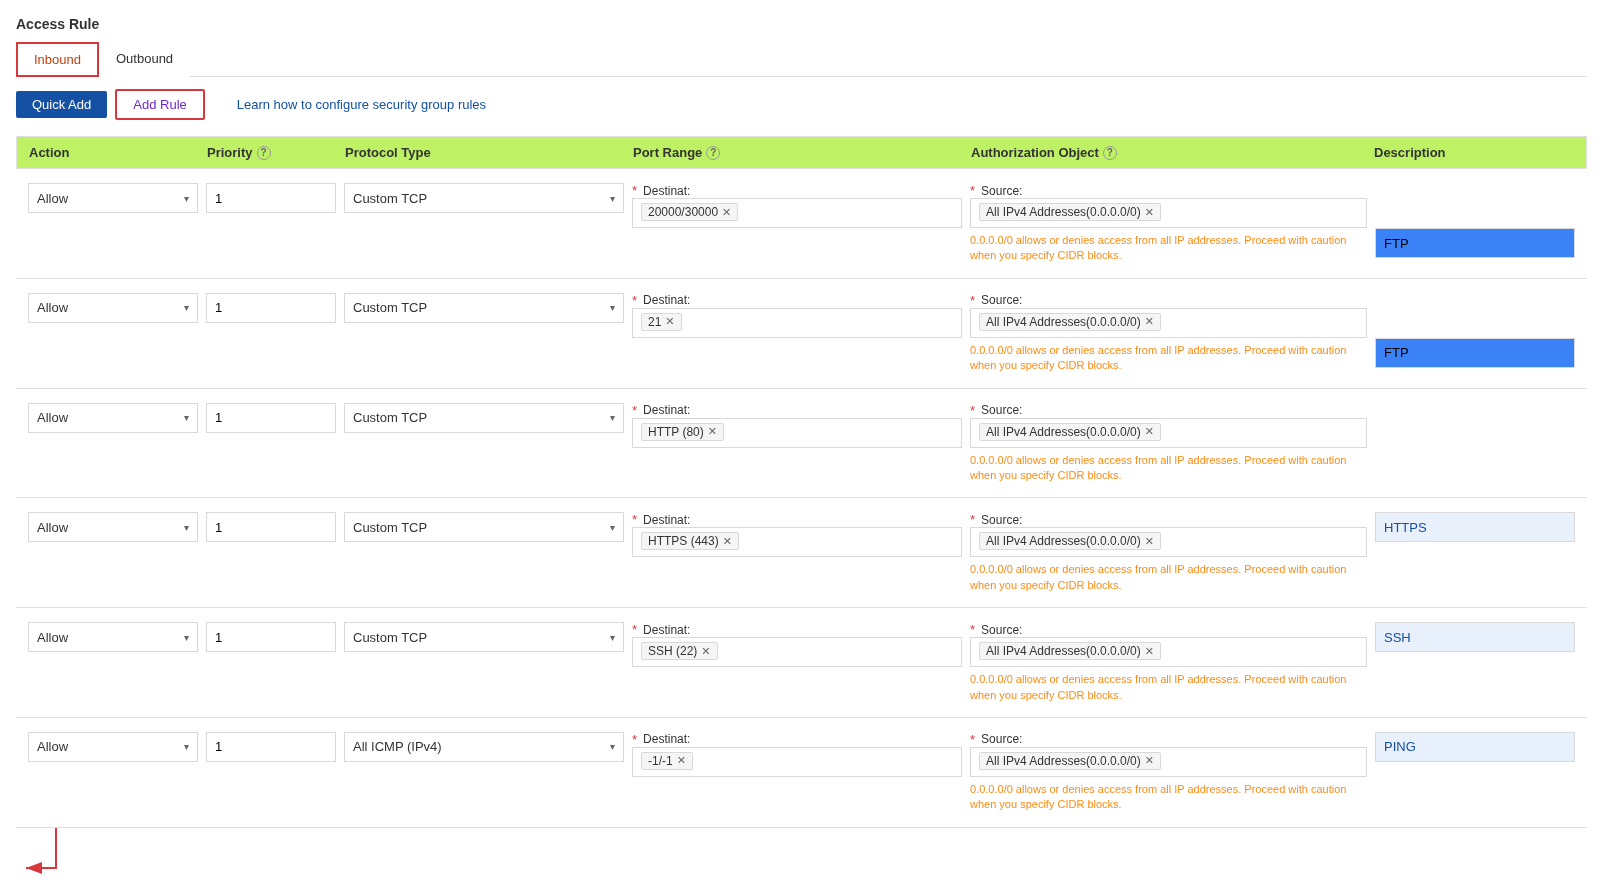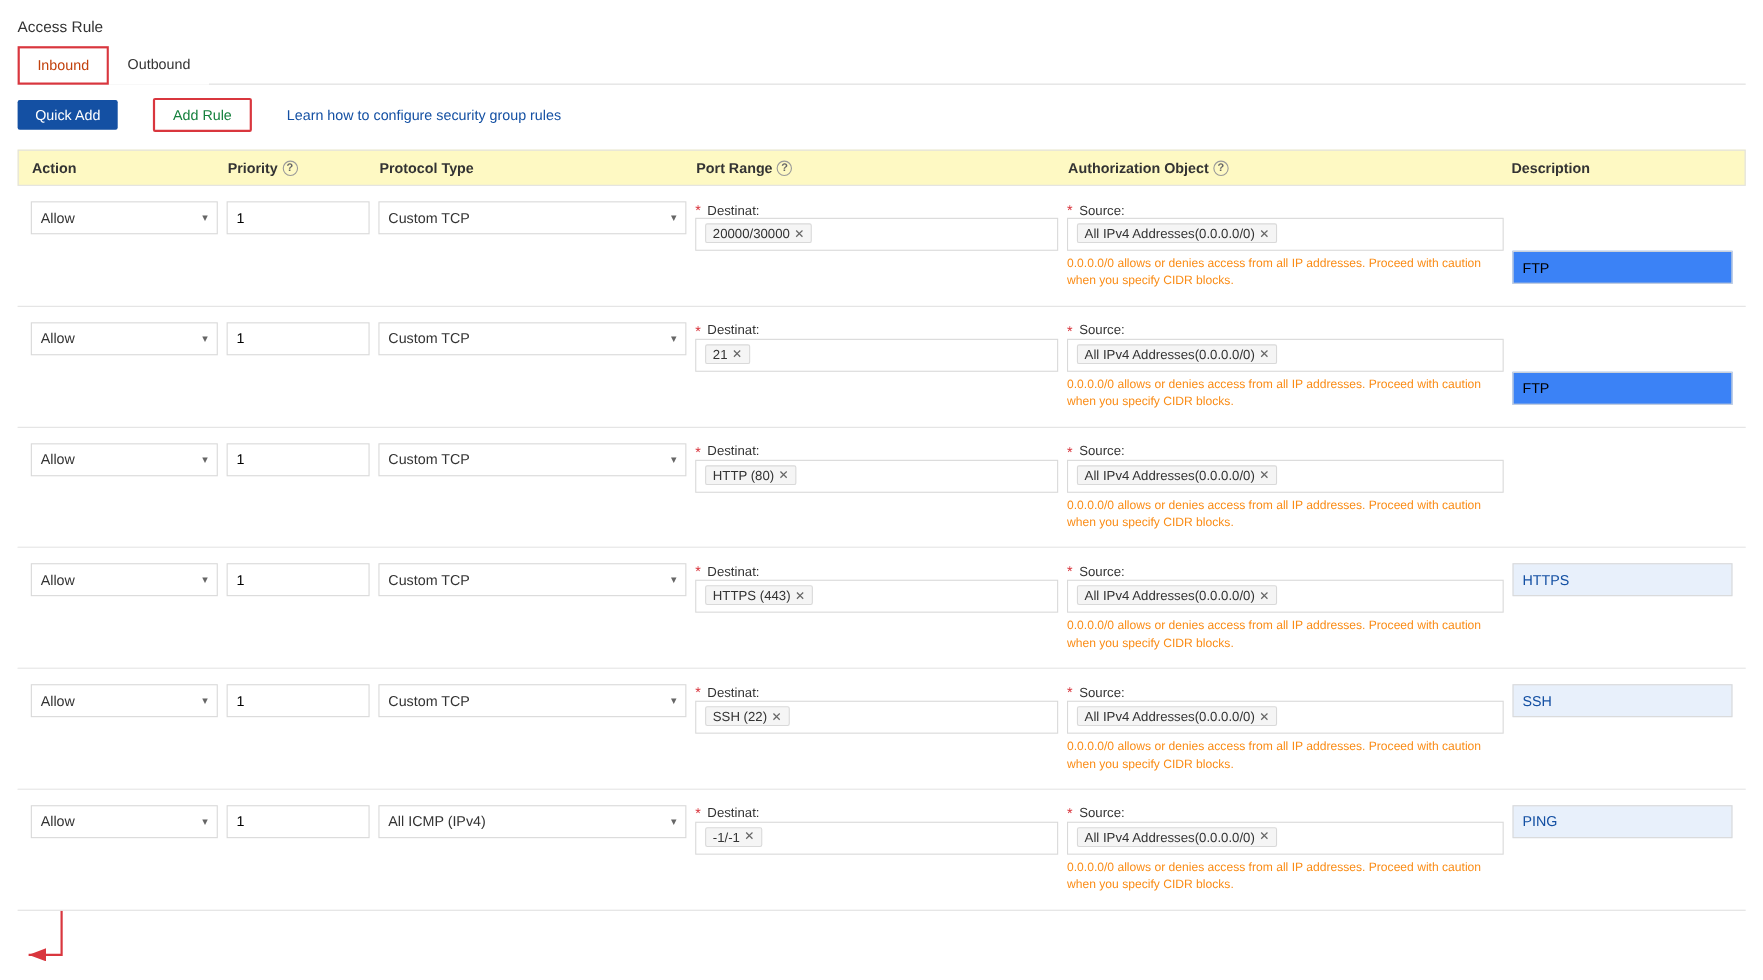--- a/index.html
+++ b/index.html
@@ -1,18 +1,18 @@
 <!DOCTYPE html>
 <html><head>
   <meta charset="utf-8">
   <style>
     * { box-sizing: border-box; margin: 0; padding: 0; font-family: Arial, sans-serif; font-size: 13px; }
     body { background: #f5f5f5; color: #333; }
     .page-container { background: #fff; padding: 16px; min-height: 891px; }
-    .page-title { font-size: 14px; font-weight: normal; margin-bottom: 10px; color: #333; }
+    .page-title { font-size: 14px; font-weight: bold; margin-bottom: 10px; color: #333; }
     .tabs { display: flex; border-bottom: 1px solid #ddd; margin-bottom: 12px; }
     .tab {
       padding: 8px 16px;
       cursor: pointer;
       border: 1px solid transparent;
       border-bottom: none;
       margin-bottom: -1px;
       background: #fff;
       color: #333;
     }
@@ -26,33 +26,32 @@
       background: #1450a3;
       color: #fff;
       border: none;
       padding: 6px 16px;
       cursor: pointer;
       border-radius: 2px;
       font-size: 13px;
     }
     .btn-secondary {
       background: #fff;
-      color: #15803d;
+      color: #6d28d9;
       border: 2px solid #d9363e;
       padding: 6px 16px;
       cursor: pointer;
       border-radius: 2px;
       font-size: 13px;
-      margin-left: 24px;
     }
     .learn-link { color: #1450a3; text-decoration: none; font-size: 13px; padding-left: 24px; }
     .table-header {
       display: grid;
       grid-template-columns: 170px 130px 280px 330px 1fr 200px;
-      background: #fef9c3;
+      background: #bef264;
       border: 1px solid #e0e0e0;
       padding: 8px 12px;
       font-weight: 600;
       color: #333;
       gap: 8px;
       align-items: center;
     }
     .header-cell { display: flex; align-items: center; gap: 4px; }
     .info-icon {
       display: inline-flex; align-items: center; justify-content: center;

